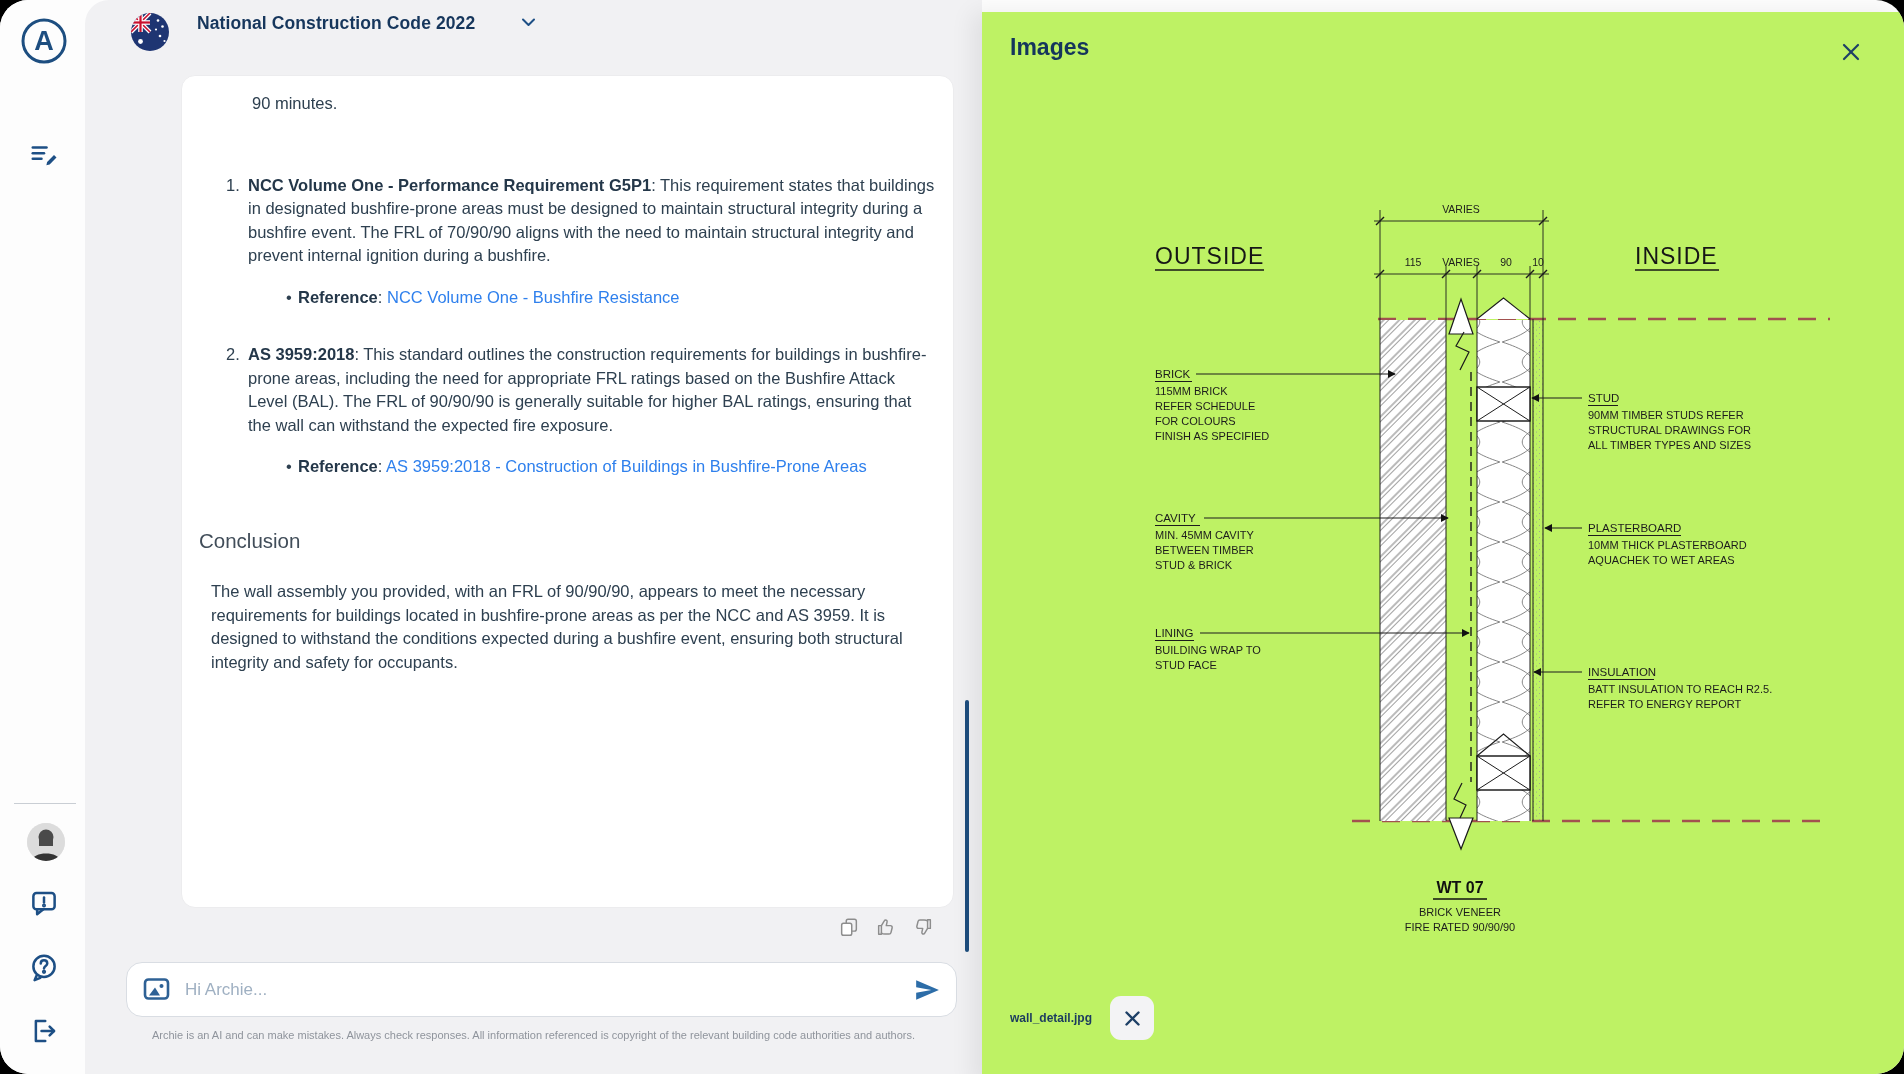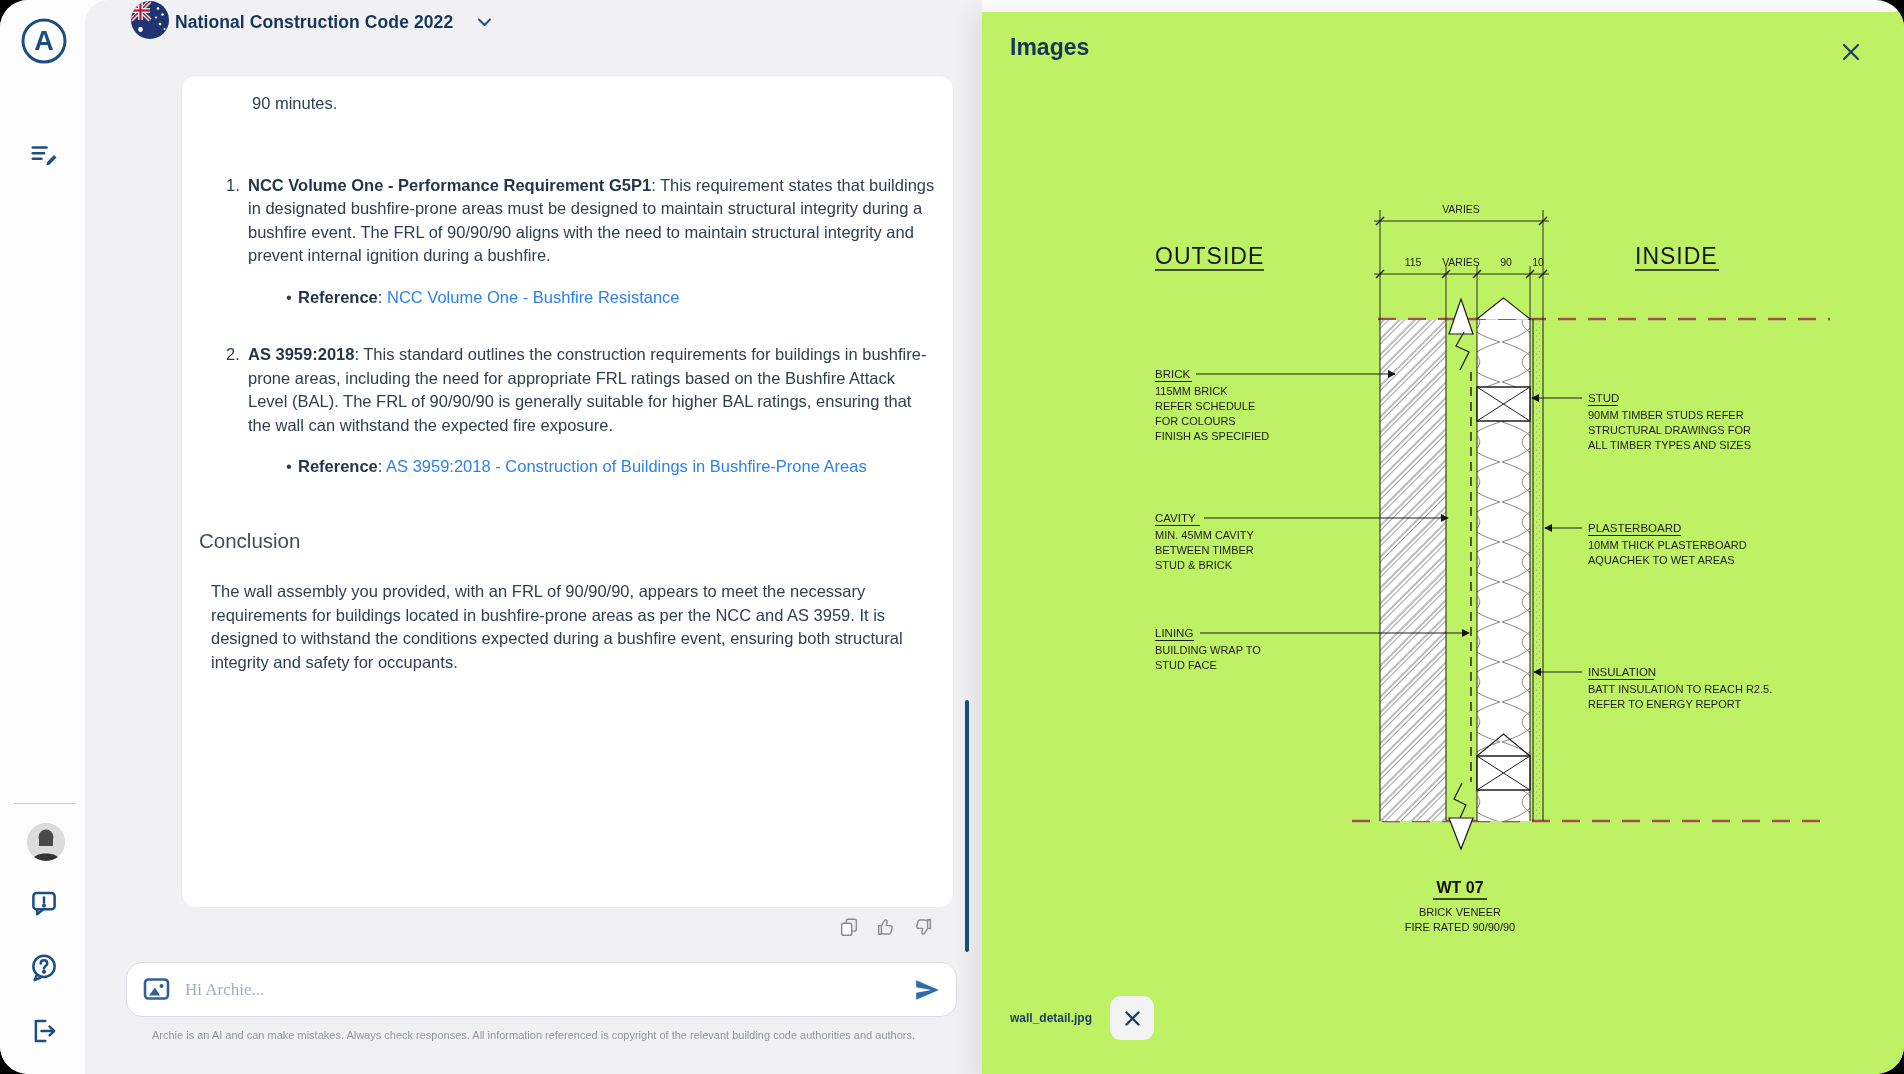--- a/index.html
+++ b/index.html
@@ -8,42 +8,42 @@
     border-radius:28px;overflow:hidden;}
   
   .sidebar{position:absolute;left:0;top:0;width:85px;height:1074px;background:#fdfdfd;z-index:3;}
   .logo{position:absolute;left:19px;top:16px;width:50px;height:50px;}
   .side-btn{position:absolute;left:28px;width:32px;height:32px;background:none;border:none;padding:0;cursor:pointer;}
   .side-divider{position:absolute;left:14px;top:803px;width:62px;height:1px;background:#c9ced4;}
   .avatar{position:absolute;left:27px;top:823px;width:38px;height:38px;border-radius:50%;overflow:hidden;background:#e8e8e8;}
   
   .chat{position:absolute;left:85px;top:0;width:897px;height:1074px;background:#f1f1f3;
     border-top-left-radius:24px;z-index:2;}
-  .chat-header{position:absolute;left:46px;top:1px;height:42px;display:flex;align-items:center;gap:6px;cursor:pointer;}
+  .chat-header{position:absolute;left:46px;top:13px;height:42px;display:flex;align-items:flex-start;gap:28px;cursor:pointer;}
   .chat-title{font-size:17.5px;font-weight:700;color:#16365c;letter-spacing:.1px;}
   .bubble{position:absolute;left:96px;top:75px;width:773px;height:833px;background:#fff;
     border:1px solid #ececee;border-radius:14px;box-sizing:border-box;
     padding:16px 17px 20px 17px;overflow:hidden;color:#2e4050;font-size:16.5px;line-height:23.5px;}
   .bubble .intro{margin:0 0 58px 53px;}
   .bubble h3{margin:0 0 20px 0;font-size:20.5px;font-weight:400;color:#414d59;}
   .bubble h3.concl{margin-top:50px;margin-bottom:28px;}
   .oli{position:relative;margin:0 0 18px 27px;padding-left:22px;}
   .oli .num{position:absolute;left:0;top:0;}
   .oli b,.ref b{color:#243749;font-weight:700;}
   .ref{position:relative;margin:18px 0 34px 38px;padding-left:12px;}
   .ref .bullet{position:absolute;left:0;top:0;}
   .ref a{color:#2f80ed;text-decoration:none;cursor:pointer;}
   .bubble p.body{margin:16px 0 0 12px;}
   .msg-actions{position:absolute;top:916px;right:47px;display:flex;gap:13px;}
   .msg-actions button{width:24px;height:24px;border:none;background:none;padding:0;cursor:pointer;}
   .chat-scrollbar{position:absolute;left:880px;top:700px;width:4px;height:252px;background:#1d4d7e;border-radius:2px;cursor:pointer;}
   .input-bar{position:absolute;left:41px;top:962px;width:831px;height:55px;background:#fff;
     border:1px solid #d9dde3;border-radius:16px;box-sizing:border-box;display:flex;align-items:center;padding:0 16px;}
   .input-bar input{flex:1;border:none;outline:none;font-size:17px;color:#2e4050;margin-left:13px;
-    font-family:Liberation Serif, serif;background:transparent;}
+    font-family:Liberation Sans, sans-serif;background:transparent;}
   .input-bar input::placeholder{color:#9fb0c2;}
   .send-btn,.attach-btn{border:none;background:none;padding:0;cursor:pointer;height:26px;}
   .disclaimer{position:absolute;left:33px;top:1028px;width:831px;text-align:center;
     font-size:11px;line-height:15px;color:#8f949c;margin:0;}
   
   .panel{position:absolute;left:982px;top:12px;width:922px;height:1074px;background:#bef264;z-index:4;
     box-shadow:-10px 0 22px rgba(0,0,0,.07);}
   .panel-title{position:absolute;left:28px;top:22px;margin:0;font-size:23px;font-weight:700;color:#14355c;}
   .panel-close{position:absolute;right:40px;top:28px;width:26px;height:26px;border:none;background:none;padding:0;cursor:pointer;}
   .drawing{position:absolute;left:148px;top:170px;width:705px;height:790px;}
@@ -152,21 +152,21 @@
             <path d="M2,2.5 L7.5,8 L13,2.5" fill="none" stroke="#1d4f85" stroke-width="2" stroke-linecap="round" stroke-linejoin="round"></path>
           </svg>
       </span>
     </div>
 
     <div class="bubble">
       <p class="intro">90 minutes.</p>
 
       <div class="oli">
         <span class="num">1.</span>
-        <b>NCC Volume One - Performance Requirement G5P1</b><span>: This requirement states that buildings in designated bushfire-prone areas must be designed to maintain structural integrity during a bushfire event. The FRL of 90/90/90 aligns with the need to maintain structural integrity and prevent internal ignition during a bushfire.</span>
+        <b>NCC Volume One - Performance Requirement G5P1</b><span>: This requirement states that buildings in designated bushfire-prone areas must be designed to maintain structural integrity during a bushfire event. The FRL of 70/90/90 aligns with the need to maintain structural integrity and prevent internal ignition during a bushfire.</span>
         <div class="ref">
           <span class="bullet">•</span>
           <b>Reference</b><span>: </span><a>NCC Volume One - Bushfire Resistance</a>
         </div>
       </div>
 
       <div class="oli">
         <span class="num">2.</span>
         <b>AS 3959:2018</b><span>: This standard outlines the construction requirements for buildings in bushfire-prone areas, including the need for appropriate FRL ratings based on the Bushfire Attack Level (BAL). The FRL of 90/90/90 is generally suitable for higher BAL ratings, ensuring that the wall can withstand the expected fire exposure.</span>
         <div class="ref">

